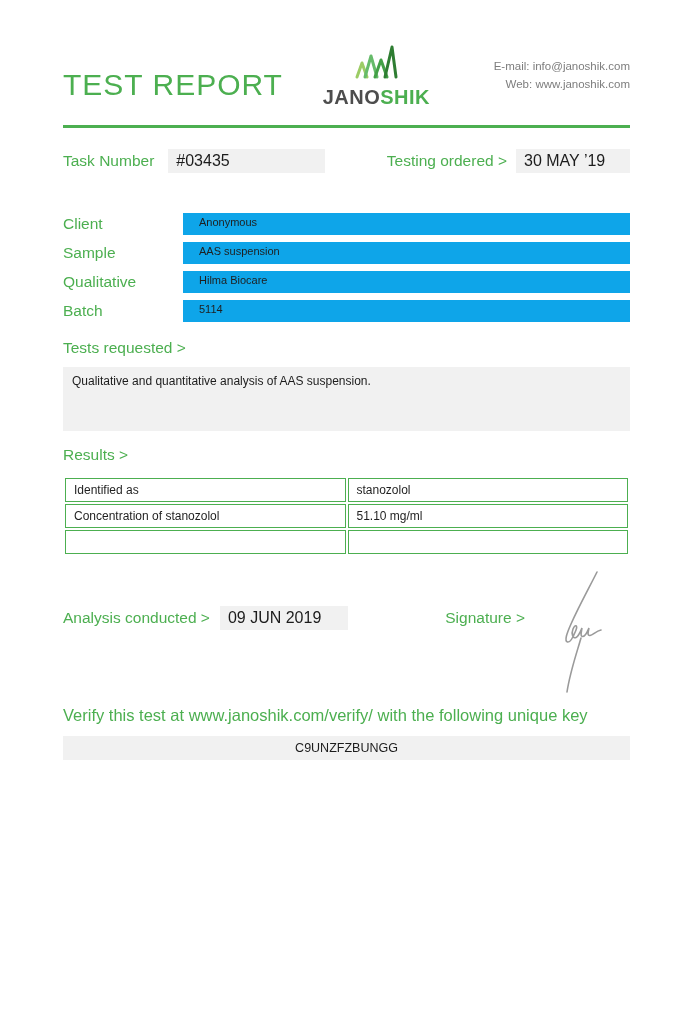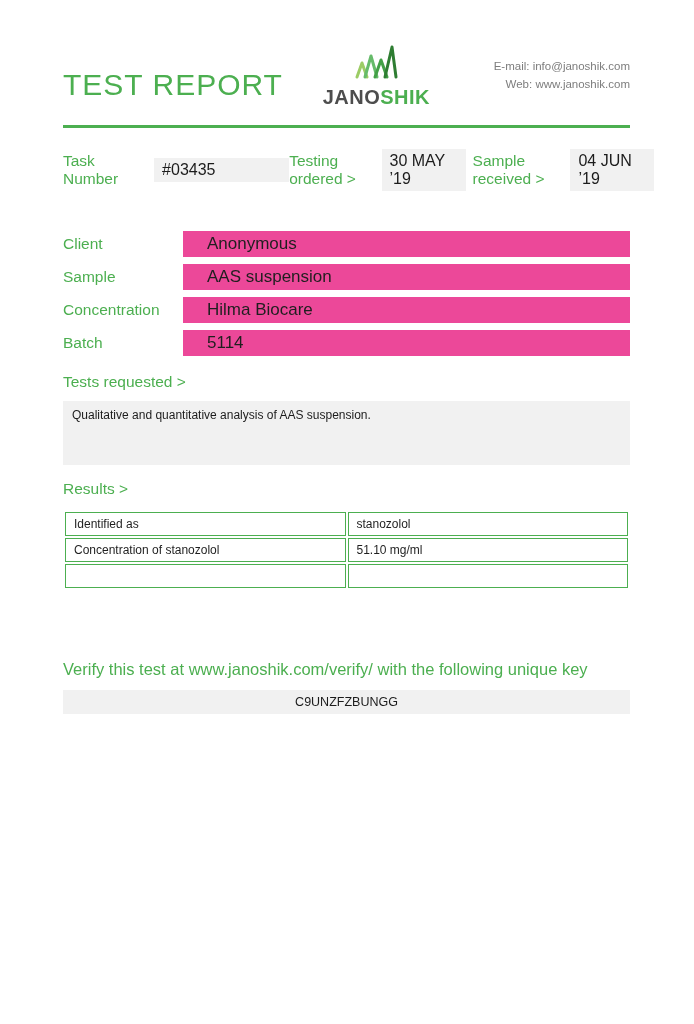--- a/index.html
+++ b/index.html
@@ -23,21 +23,21 @@
   .value-box { background: #f1f1f1; font-size: 16px; color: #1c1c1c; padding: 3px 8px; }
   .task-number-box { width: 157px; }
   .dates { display: flex; flex-direction: row; gap: 7px; }
   .date-line { display: flex; align-items: center; justify-content: flex-end; gap: 9px; }
   .date-box { width: 114px; text-align: left; }
 
   
   .info { margin-top: 40px; display: flex; flex-direction: column; gap: 7px; }
   .info-row { display: flex; align-items: center; }
   .info-label { width: 120px; flex: 0 0 120px; color: #4caf50; font-size: 15.5px; }
-  .info-value { flex: 1; background: #ec4899; font-size: 17px; padding: 3px 24px; min-height: 22px; }
+  .info-value { flex: 1; background: #0ea5e9; font-size: 11px; padding: 3px 16px; min-height: 22px; }
 
   
   .section-heading { color: #4caf50; font-size: 15.5px; }
   .text-box { background: #f1f1f1; height: 64px; padding: 7px 9px; font-size: 12px; color: #1c1c1c; margin-top: 10px; }
   .sec-desc { margin-top: 37px; }
   .sec-tests { margin-top: 17px; }
   .sec-results { margin-top: 15px; }
   .sec-comments { margin-top: 15px; }
 
   
@@ -84,38 +84,34 @@
   <div class="task-row">
     <div class="task-left">
       <span class="green-label">Task Number</span>
       <span class="value-box task-number-box">#03435</span>
     </div>
     <div class="dates">
       <div class="date-line">
         <span class="green-label">Testing ordered &gt;</span>
         <span class="value-box date-box">30 MAY ’19</span>
       </div>
-      <div class="date-line">
-        <span class="green-label">Sample received &gt;</span>
-        <span class="value-box date-box">04 JUN ’19</span>
-      </div>
     </div>
   </div>
 
   <div class="info">
     <div class="info-row">
       <span class="info-label">Client</span>
       <span class="info-value">Anonymous</span>
     </div>
     <div class="info-row">
       <span class="info-label">Sample</span>
       <span class="info-value">AAS suspension</span>
     </div>
     <div class="info-row">
-      <span class="info-label">Concentration</span>
+      <span class="info-label">Qualitative</span>
       <span class="info-value">Hilma Biocare</span>
     </div>
     <div class="info-row">
       <span class="info-label">Batch</span>
       <span class="info-value">5114</span>
     </div>
   </div>
 
 
   <div class="sec-tests">
@@ -137,17 +133,30 @@
         </tr>
         <tr>
           <td class="c0"></td>
           <td></td>
         </tr>
       </tbody>
     </table>
   </div>
 
 
+  <div class="footer">
+    <div class="footer-left">
+      <span class="green-label">Analysis conducted &gt;</span>
+      <span class="value-box analysis-box">09 JUN 2019</span>
+    </div>
+    <span class="green-label signature-label">Signature &gt;</span>
+    <span class="signature-svg">
+      <svg width="85" height="128" viewBox="0 0 85 128" fill="none">
+        <path d="M60 4 C52 20 42 38 34 56 C30 65 27 73 30.5 74 C34 75 37 67 39 62 C41 57 38 56 36 61 C34 66 36 71 39 69.5 C42 68 44 62 45 60 C44.3 64 43 69 46 68.5 C49 68 51 62 52 60 C51.2 63.5 50 68 53 67.5 C56 67 59 63 64 62" stroke="#9a9a9a" stroke-width="1.6" stroke-linecap="round" fill="none"></path>
+        <path d="M44 70 C40 84 33 104 30 124" stroke="#9a9a9a" stroke-width="1.6" stroke-linecap="round" fill="none"></path>
+      </svg>
+    </span>
+  </div>
 
   <div class="verify-text">Verify this test at www.janoshik.com/verify/ with the following unique key</div>
   <div class="verify-key-box">C9UNZFZBUNGG</div>
 
 </div>
 
 </body></html>

